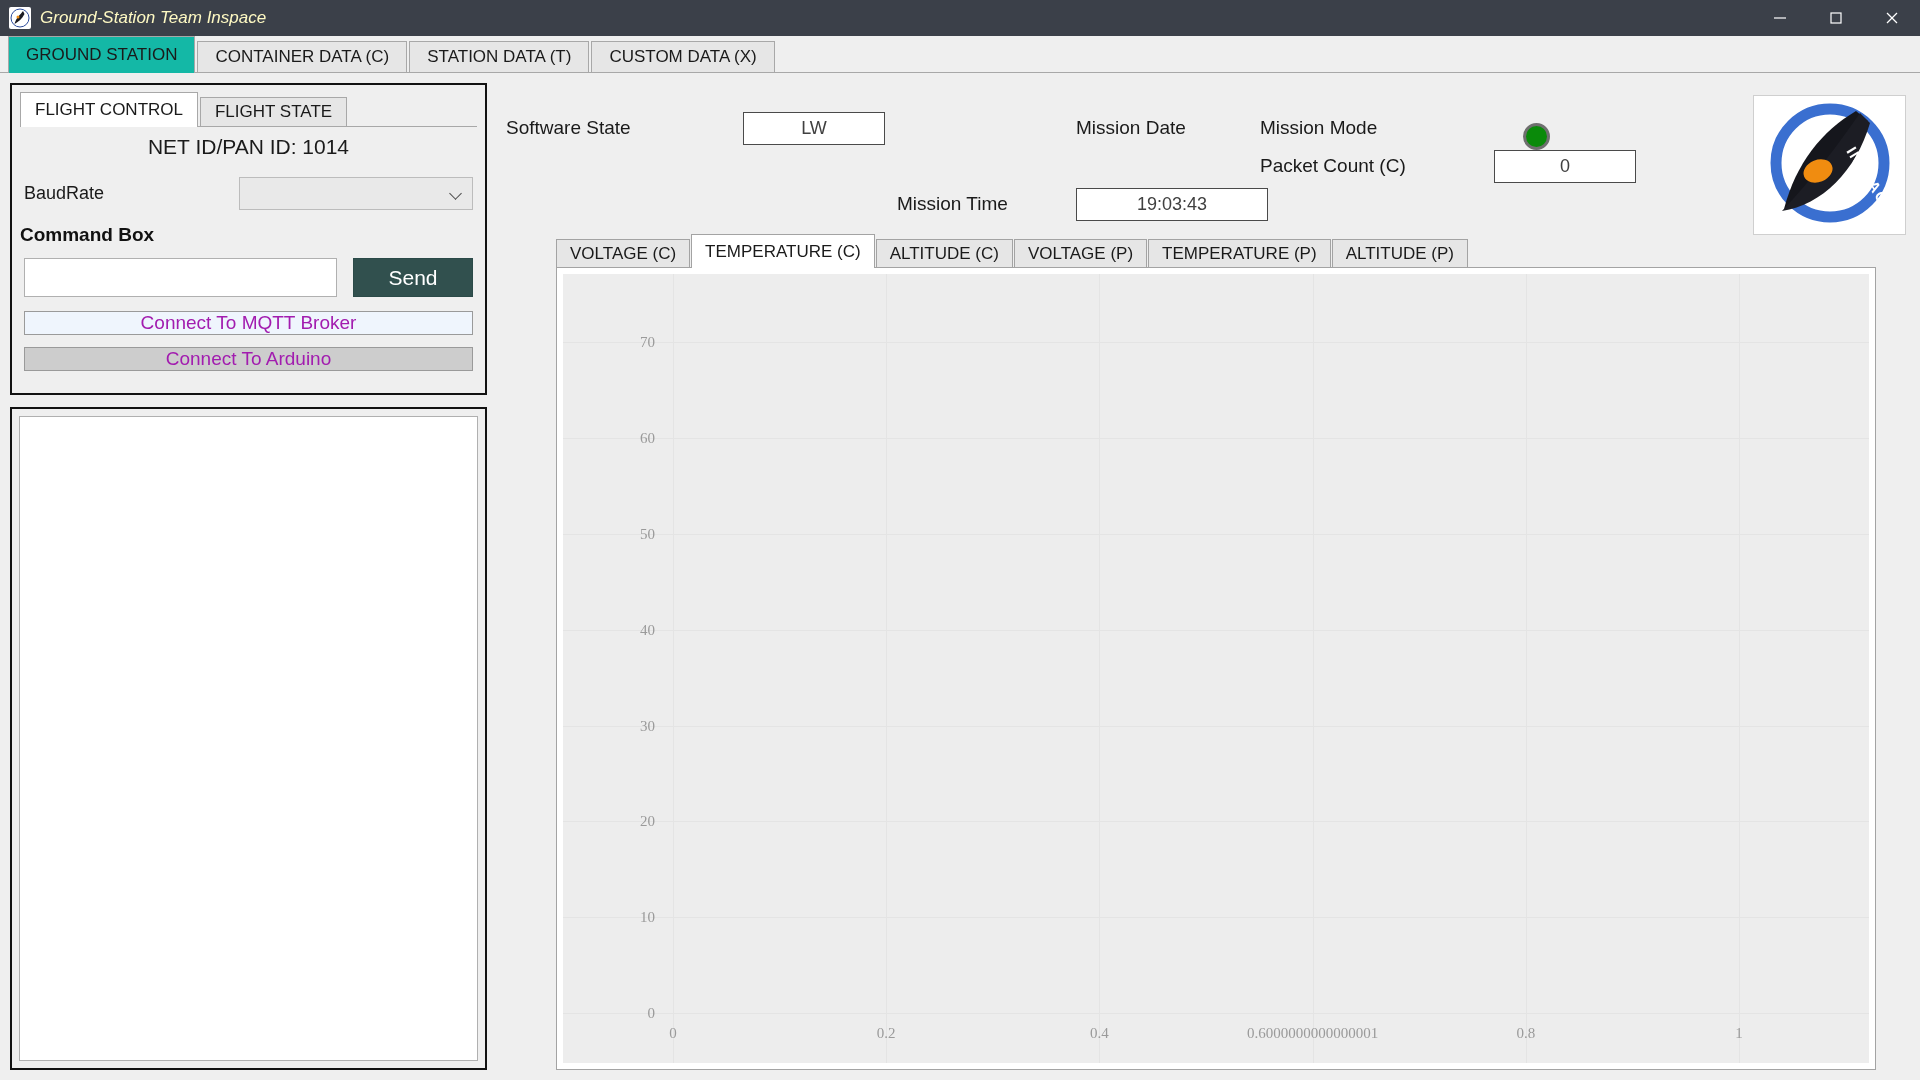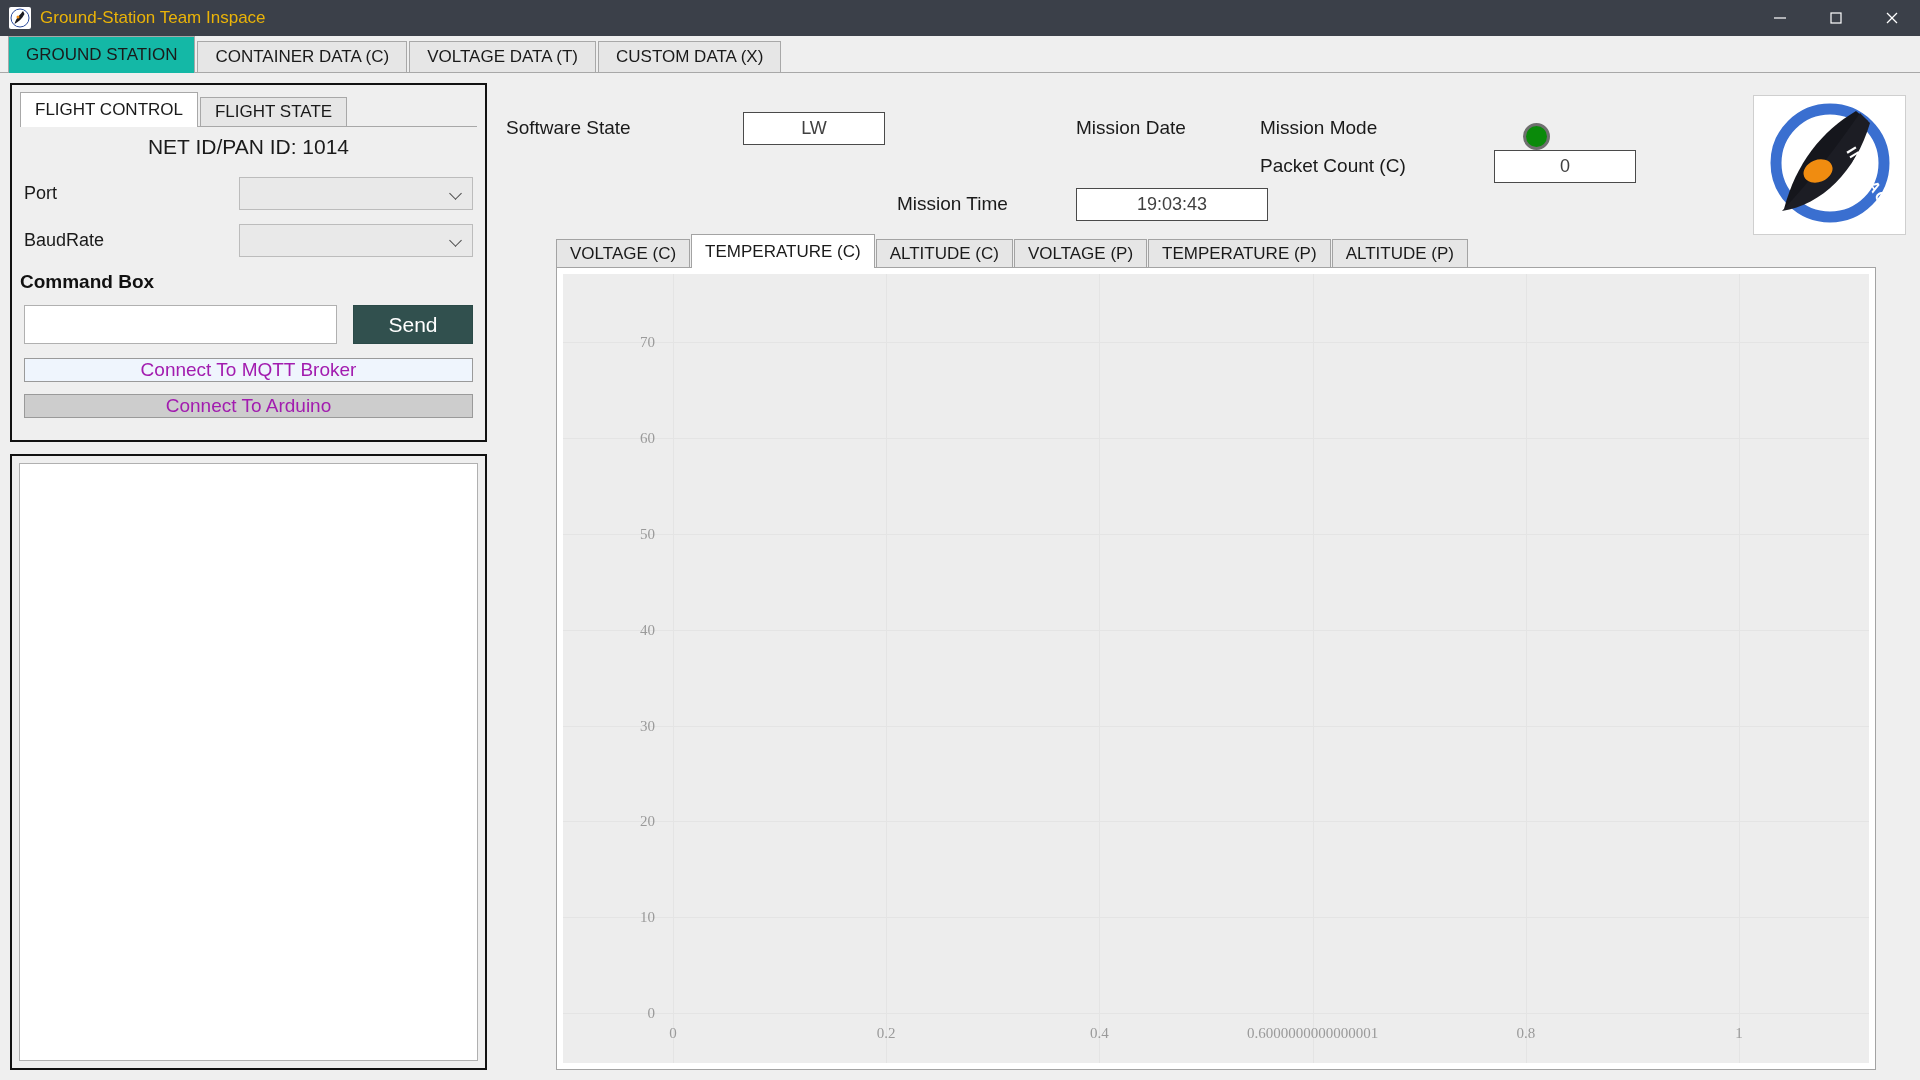--- a/index.html
+++ b/index.html
@@ -10,23 +10,24 @@
     font-family: "Liberation Sans", sans-serif;
     background: #efefef;
   }
 
   
   .titlebar {
     height: 36px;
     background: #3b4049;
     display: flex;
     align-items: center;
-    color: #eab308;
+    color: #fef9c3;
     font-size: 17px;
     position: relative;
+    font-style: italic;
   }
   .titlebar .app-icon {
     width: 22px; height: 22px;
     margin: 0 9px 0 9px;
     background: #ffffff;
     border-radius: 2px;
     display: flex; align-items: center; justify-content: center;
     overflow: hidden;
   }
   .win-buttons {
@@ -377,21 +378,21 @@
 </div>
 
 <div class="main-tabstrip">
   <div class="main-tab active">
       <span>GROUND STATION</span>
     </div>
   <div class="main-tab">
       <span>CONTAINER DATA (C)</span>
     </div>
   <div class="main-tab">
-      <span>VOLTAGE DATA (T)</span>
+      <span>STATION DATA (T)</span>
     </div>
   <div class="main-tab">
       <span>CUSTOM DATA (X)</span>
     </div>
 </div>
 
 <div class="page">
 
   <div class="left-col">
 
@@ -400,27 +401,20 @@
         <div class="sub-tab active">
             <span>FLIGHT CONTROL</span>
           </div>
         <div class="sub-tab">
             <span>FLIGHT STATE</span>
           </div>
       </div>
 
       <div class="netid">NET ID/PAN ID: 1014</div>
 
-      <div class="field-row">
-        <span class="field-label">Port</span>
-        <div class="combo">
-          <span></span>
-          <span class="chev"></span>
-        </div>
-      </div>
 
       <div class="field-row">
         <span class="field-label">BaudRate</span>
         <div class="combo">
           <span></span>
           <span class="chev"></span>
         </div>
       </div>
 
       <div class="cmd-title">Command Box</div>

